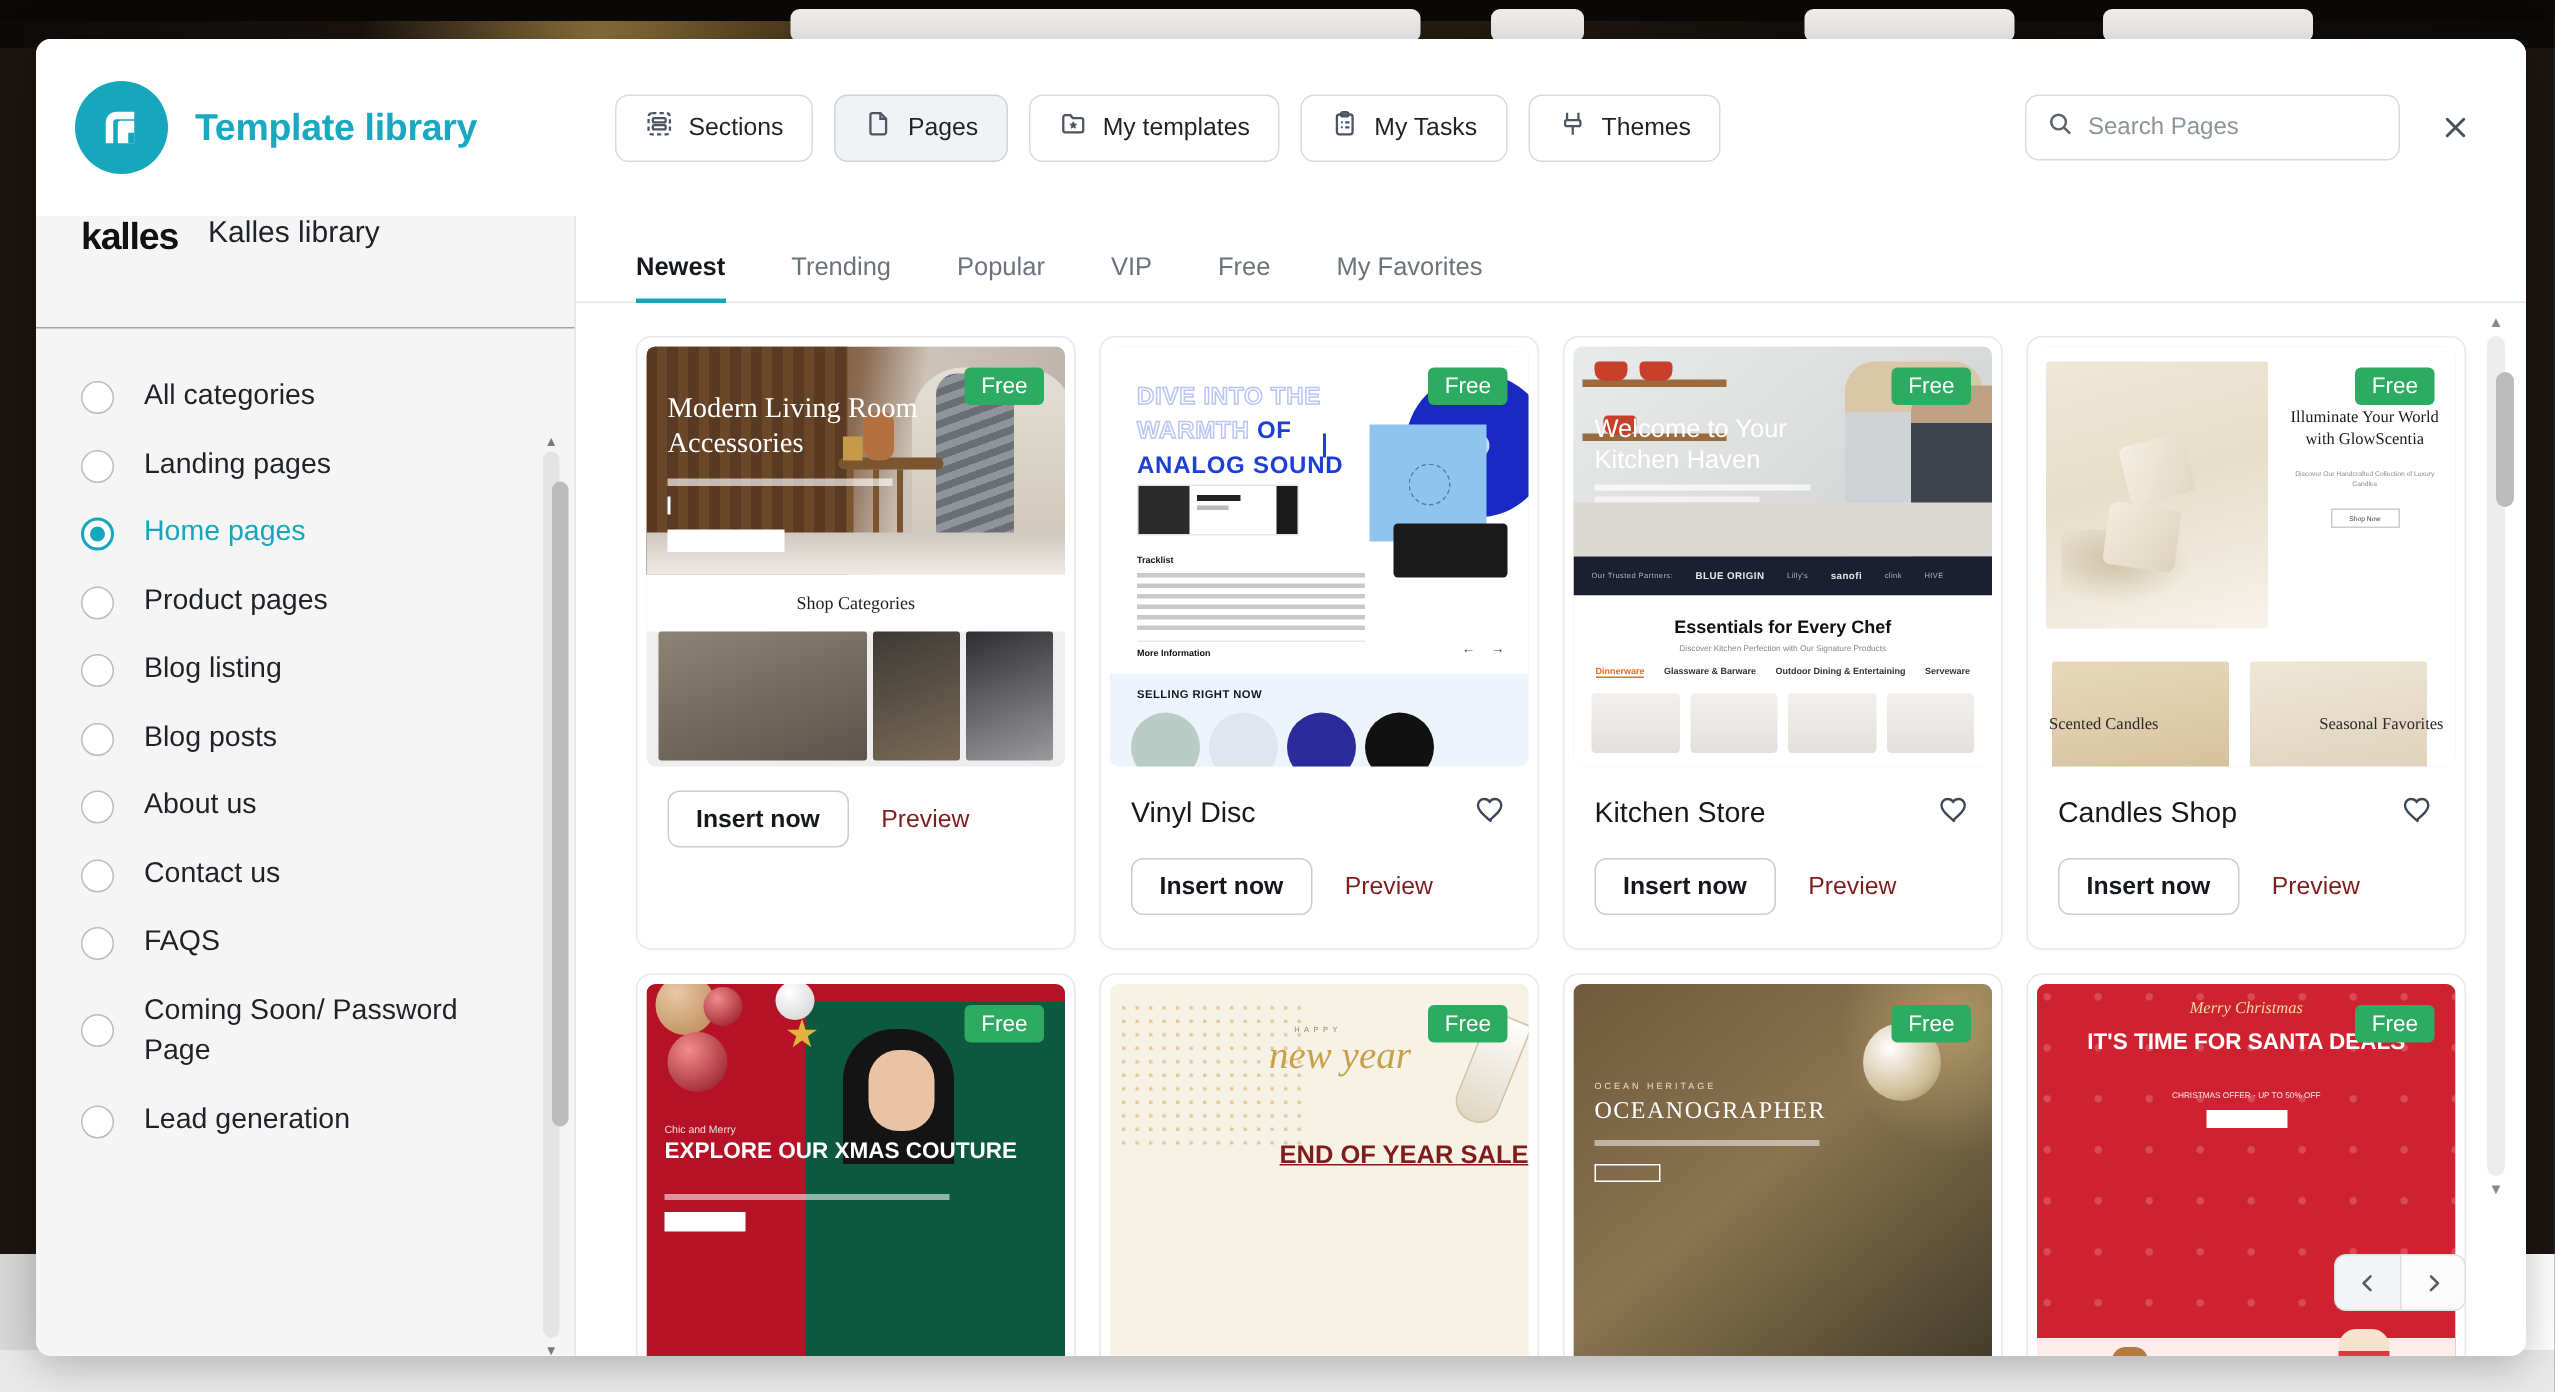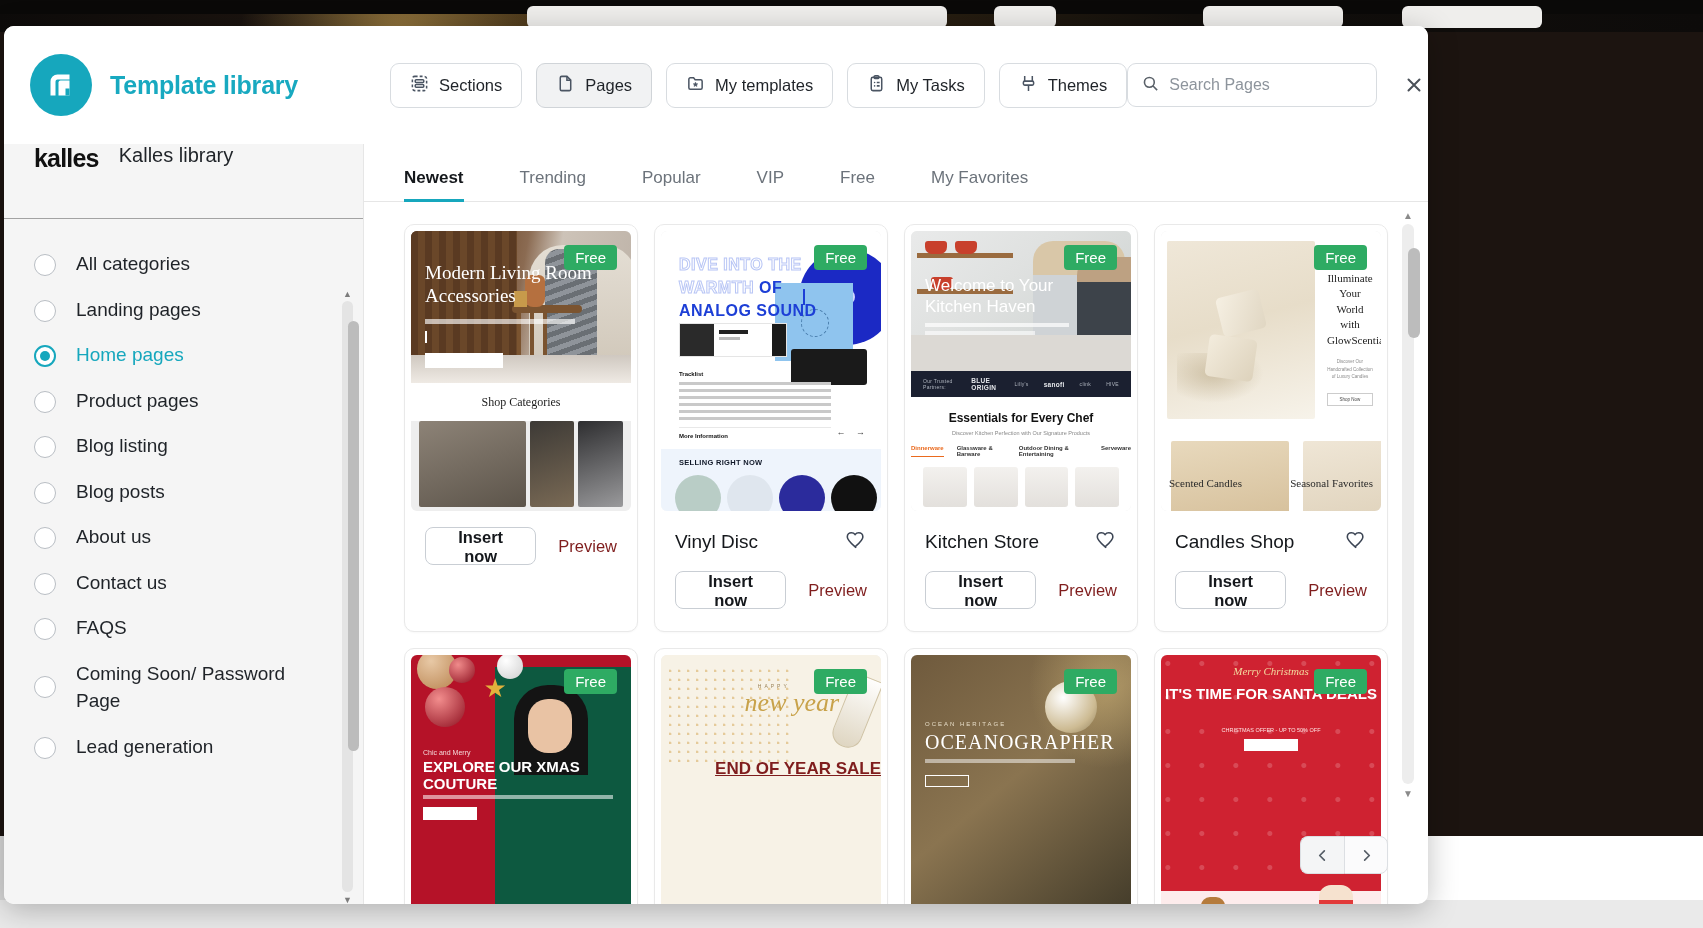--- a/index.html
+++ b/index.html
@@ -30,22 +30,22 @@
   .bd-pill.p4 { left:1402px; width:140px; }
   .backdrop-bottom {
     position:absolute; left:0; bottom:0; width:100%; height:92px; background:#f1f1f1;
   }
   .backdrop-bottom .seg1 { position:absolute; left:0; top:0; width:470px; height:64px; background:#d8d8d8; }
   .backdrop-bottom .seg2 { position:absolute; left:470px; top:0; right:0; height:64px; background:#ffffff; }
   .backdrop-bottom .seg3 { position:absolute; left:0; bottom:0; width:100%; height:28px; background:#eaeaea; }
 
   
   .modal {
-    position: absolute; left: 4px; top: 26px;
-    width: 1424px; height: 878px;
+    position: absolute; left: 24px; top: 26px;
+    width: 1660px; height: 878px;
     background: #ffffff;
     border-radius: 10px;
     box-shadow: 0 6px 30px rgba(0,0,0,.25);
     overflow: hidden;
     display: flex; flex-direction: column;
   }
 
   
   .header {
     height: 118px; flex: 0 0 118px;
@@ -144,21 +144,21 @@
   .side-scroll .arr {
     position:absolute; left:0; width:11px; height:11px; color:#7c7c7c; font-size:9px;
     display:flex; align-items:center; justify-content:center;
   }
   .side-scroll .arr.up { top:-13px; }
   .side-scroll .arr.down { bottom:-13px; }
 
   
   .content { flex: 1; display: flex; flex-direction: column; min-width: 0; position: relative; }
   .filter-row {
-    display: flex; align-items: flex-end; gap: 12px;
+    display: flex; align-items: flex-end; gap: 0;
     padding: 0 40px; height: 58px; flex: 0 0 58px;
     border-bottom: 1px solid #e6e6e6;
   }
   .filter {
     font-size: 17px; color: #6c737b; padding: 0 22px 13px 22px;
     cursor: pointer; position: relative; white-space: nowrap;
   }
   .filter:first-child { padding-left: 0; }
   .filter.active { color: #15181c; font-weight: 700; }
   .filter.active:after {
@@ -352,21 +352,21 @@
   .ny-bg .ny { position:absolute; left:38%; top:36px; font-family:"Liberation Serif",serif; font-style:italic;
     font-size:26px; color:#c8a24a; line-height:.95; }
   .ny-bg .glass { position:absolute; right:10px; top:20px; width:30px; height:74px; transform:rotate(22deg);
     background:linear-gradient(180deg,rgba(255,255,255,.9),#dfd6c2); border-radius:3px 3px 14px 14px; border:1px solid #cfc3a6; }
   .ny-bg h4 { position:absolute; left:0; right:0; top:104px; text-align:right; font-size:17px; font-weight:800; color:#7f1d1d;text-decoration:underline; }
 
   .ocean-bg { position:absolute; inset:0; background: linear-gradient(140deg,#6f5a3d 0%,#8a7450 45%,#3c3626 100%); }
   .ocean-bg .leaf { position:absolute; right:-10px; top:-8px; width:120px; height:130px;
     background: radial-gradient(ellipse at 70% 30%, rgba(205,180,120,.55), rgba(60,54,38,0) 64%); }
   .ocean-bg .sm { position:absolute; left:14px; top:66px; font-size:6px; letter-spacing:2px; color:#e6dcc6; }
-  .ocean-bg h4 { position:absolute; left:14px; top:76px; font-family:"Liberation Serif",serif; font-size:20px;
+  .ocean-bg h4 { position:absolute; left:14px; top:76px; font-family:"Liberation Serif",serif; font-size:16px;
     letter-spacing:1px; color:#fff; font-weight:400; }
   .ocean-bg .ln { position:absolute; left:14px; top:104px; width:150px; height:4px; background:rgba(255,255,255,.5); }
   .ocean-bg .cta { position:absolute; left:14px; top:120px; width:44px; height:12px; border:1px solid #fff; }
   .ocean-bg .watch { position:absolute; right:34px; top:26px; width:52px; height:52px; border-radius:50%;
     background: radial-gradient(circle at 35% 32%, #fff, #cdbb93 65%, #8d7c57); }
 
   .santa-bg { position:absolute; inset:0; background:#cf2231; }
   .santa-bg .flake { position:absolute; inset:0; opacity:.18;
     background: radial-gradient(circle at 20% 25%, #fff 2px, transparent 3px) 0 0/34px 34px; }
   .santa-bg .mc { position:absolute; left:0; right:0; top:10px; text-align:center;

